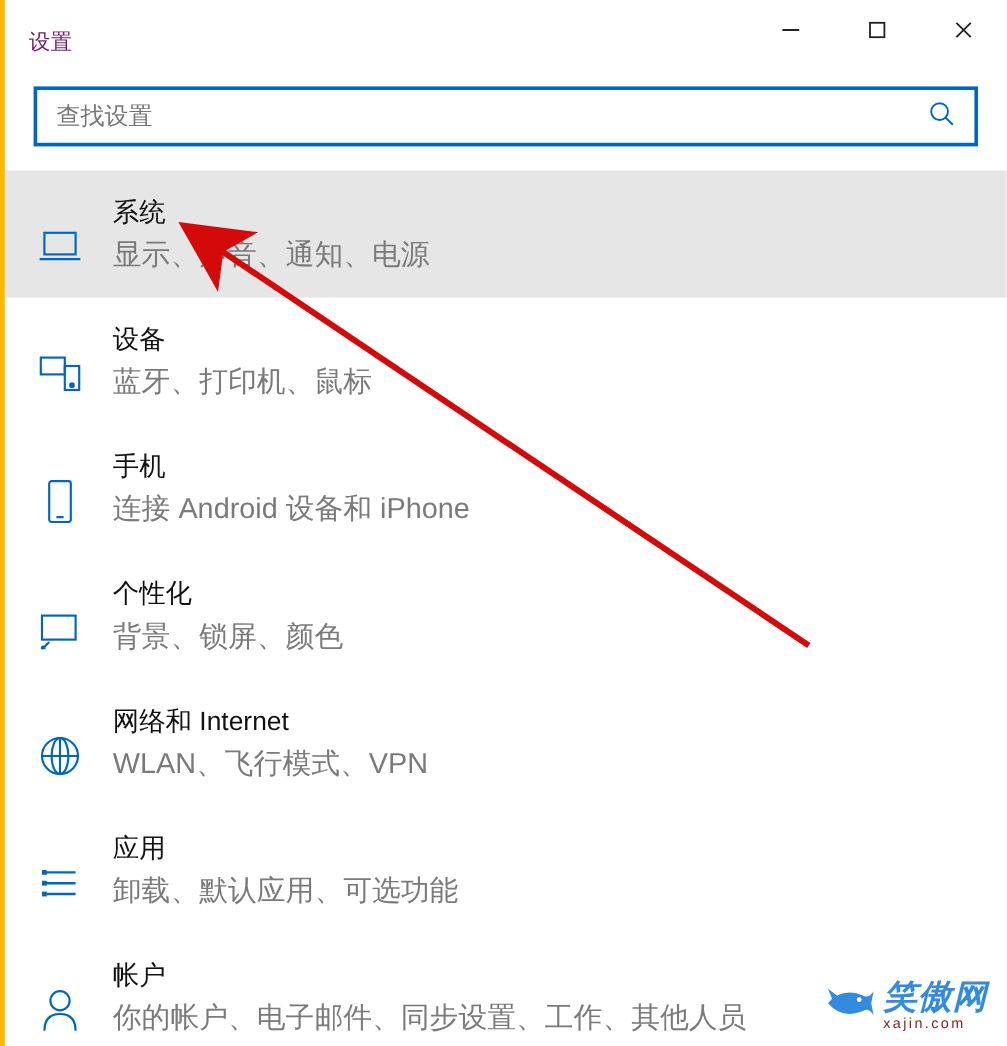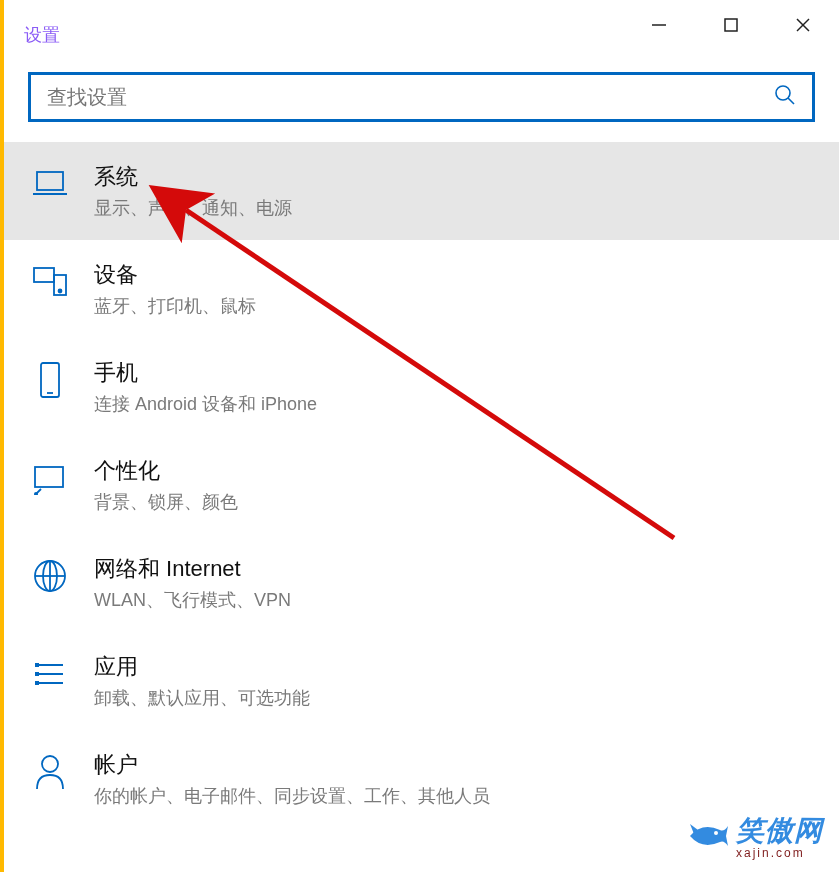--- a/index.html
+++ b/index.html
@@ -1,37 +1,37 @@
 <!DOCTYPE html>
 <html><head>
   <meta charset="utf-8">
   <style>
     * { margin:0; padding:0; box-sizing:border-box; }
     html,body { width:839px; height:872px; font-family:"Microsoft YaHei","Segoe UI",Arial,sans-serif; background:#fff; overflow:hidden; position:relative; }
     body { border-left:4px solid #ffb900; }
 
     .titlebar { height:50px; display:flex; align-items:center; justify-content:space-between; padding:0 0 0 20px; }
-    .titlebar-title { font-size:18px; color:#8b5cf6;margin-top:20px; }
+    .titlebar-title { font-size:18px; color:#701a75;margin-top:20px; }
     .window-controls { display:flex; height:100%; }
     .window-btn { width:72px; display:flex; align-items:center; justify-content:center; color:#222; }
     .window-btn svg { stroke:#222; }
 
     .search-wrap { padding:22px 24px 10px 24px; }
     .search-box { width:100%; height:50px; border:3px solid #0067c0; display:flex; align-items:center; padding:0 16px; }
     .search-input { flex:1; border:none; outline:none; font-size:20px; color:#0c4a6e; background:transparent; font-family:inherit; }
     .search-icon { color:#0067c0; }
 
     .list { margin-top:10px; }
-    .item { display:flex; align-items:flex-start; padding:20px 14px 20px 26px; gap:24px; }
+    .item { display:flex; align-items:flex-end; padding:20px 14px 20px 26px; gap:24px; }
     .item.selected { background:#e6e6e6; }
     .item-icon { width:40px; height:44px; display:flex; align-items:center; justify-content:center; flex-shrink:0; }
     .item-icon svg { stroke:#0067c0; fill:none; }
     .item-text { display:flex; flex-direction:column; gap:4px; }
     .item-title { font-size:22px; color:#111; }
-    .item-desc  { font-size:18px; color:#7a7a7a; }
+    .item-desc  { font-size:24px; color:#7a7a7a; }
 
     .arrow-overlay { position:absolute; left:0; top:0; pointer-events:none; }
 
     .watermark { position:absolute; right:16px; bottom:12px; display:flex; align-items:center; gap:6px; }
     .watermark-text { font-size:28px; font-weight:700; font-style:italic; color:#338be0; letter-spacing:1px; }
     .watermark-sub  { font-size:12px; color:#7f1d1d; letter-spacing:2px; margin-top:-4px; }
   </style>
 </head>
 <body>
 

